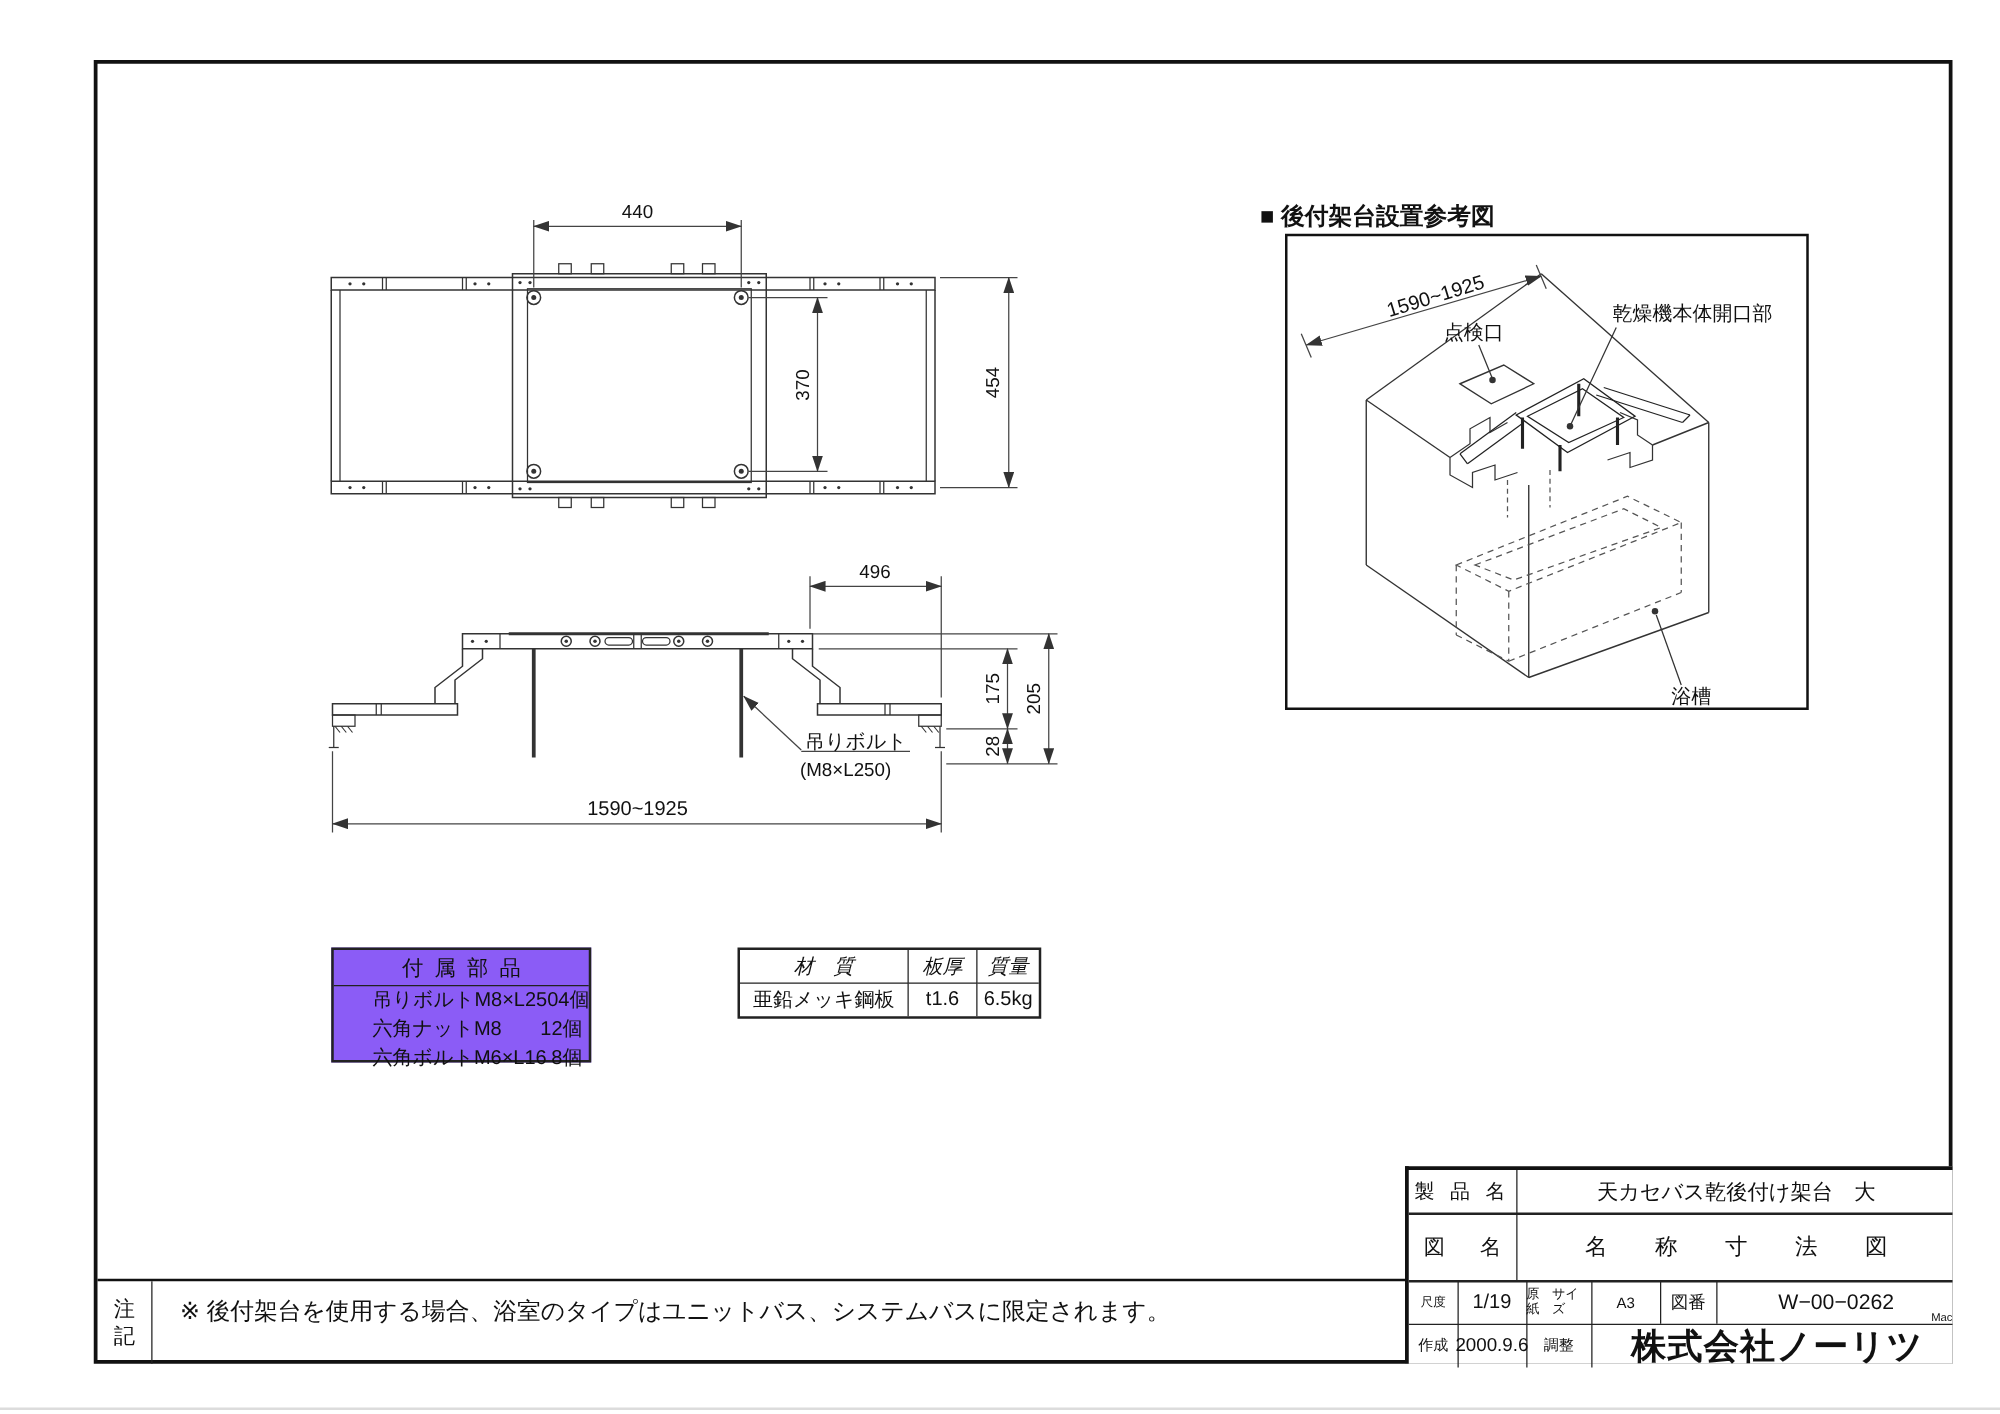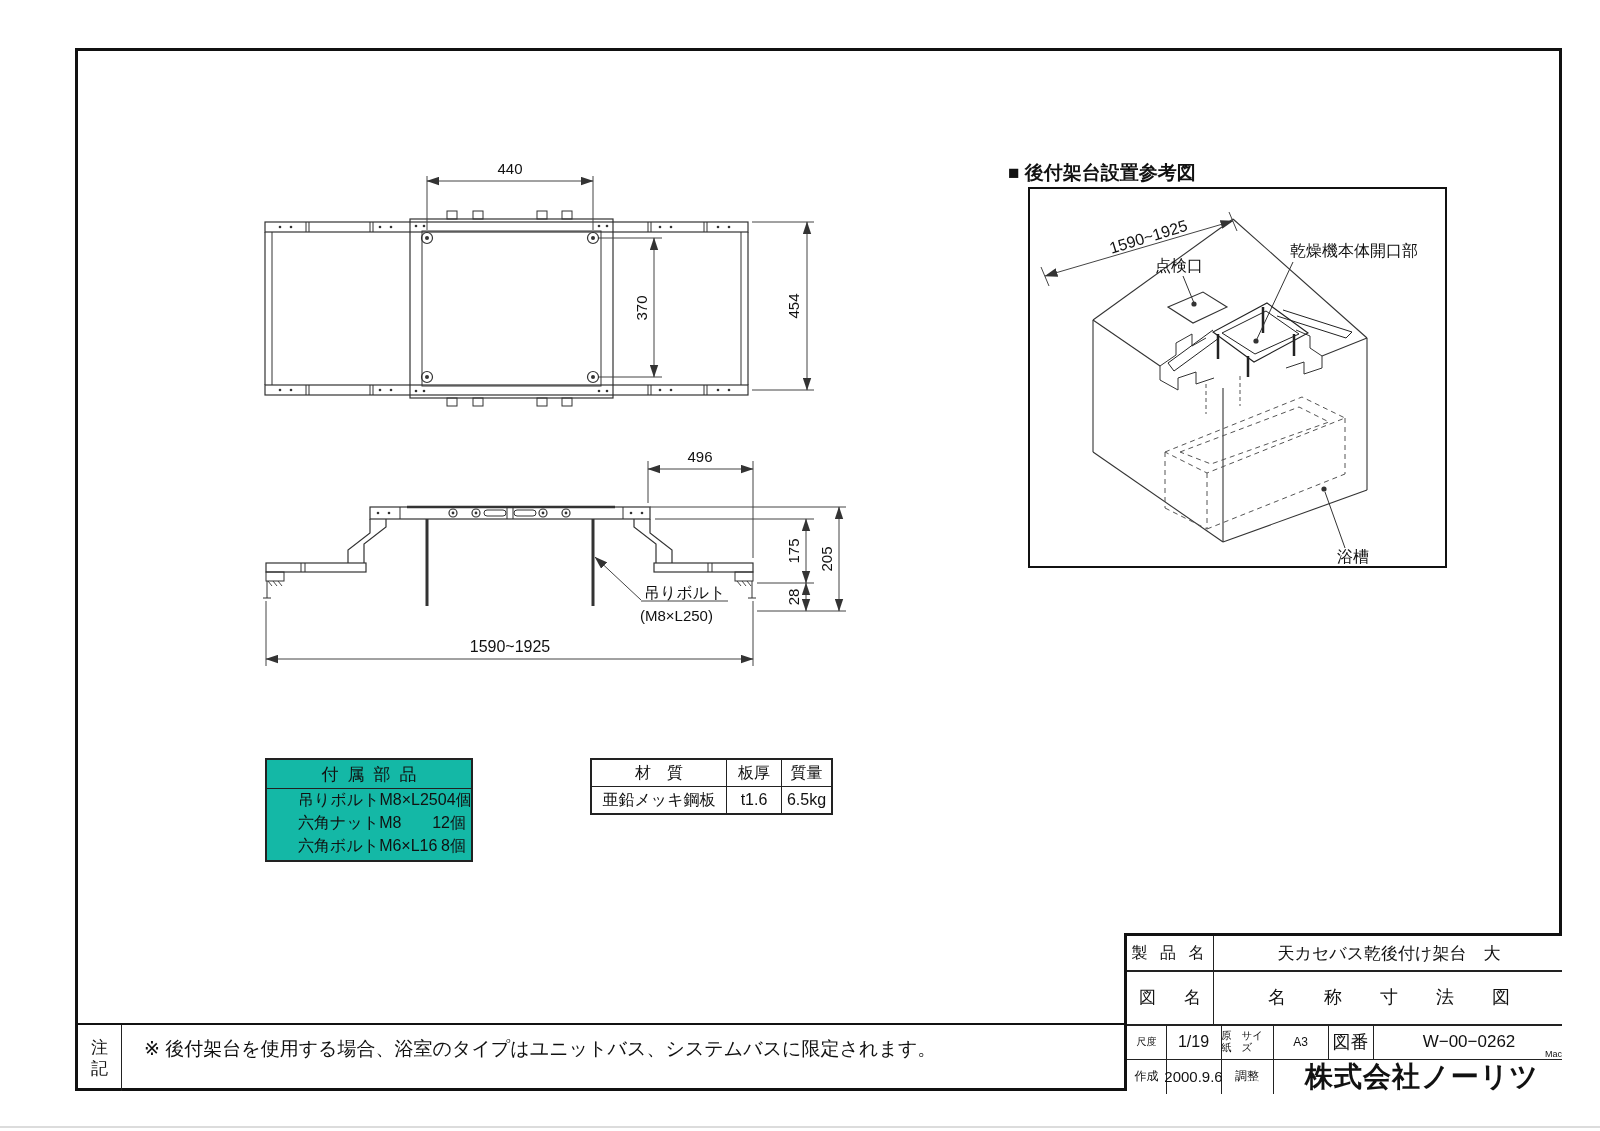--- a/index.html
+++ b/index.html
@@ -8,33 +8,33 @@
   .page { position:relative; width:1600px; height:1131px; background:#ffffff; overflow:hidden; }
   .sheet-border { position:absolute; left:75px; top:48px; width:1487px; height:1043px; border:3px solid #111; }
   .bottom-hairline { position:absolute; left:0; top:1126px; width:1600px; height:2px; background:#dcdcdc; }
   svg text { font-family:"Liberation Sans","DejaVu Sans",sans-serif; fill:#111; }
   .dim { font-size:15px; }
   .dim-lg { font-size:16px; }
   .jl { font-size:16px; }
   .iso-title { font-size:19px; font-weight:600; }
 
   
-  .parts-table { position:absolute; left:265px; top:758px; width:208px; height:104px;
-    border:2px solid #222; background:#14b8a6; }
+  .parts-table { position:absolute; left:265px; top:758px; width:208px; height:92px;
+    border:2px solid #222; background:#8b5cf6; }
   .parts-table .pt-head { height:29px; border-bottom:1.5px solid #222; display:flex;
     align-items:center; justify-content:center; font-size:17px; letter-spacing:9px; text-indent:9px; }
   .parts-table .pt-row { height:23px; display:flex; align-items:center;
     justify-content:space-between; padding:0 5px 0 3px; font-size:16px; white-space:nowrap;margin-left:28px; }
 
   
   .mat-table { position:absolute; left:590px; top:758px; width:243px; height:57px;
     border:2px solid #222; background:#fff; display:grid;
     grid-template-columns:135px 55px 1fr; grid-template-rows:27px 1fr; }
   .mat-table div { display:flex; align-items:center; justify-content:center; font-size:16px; }
-  .mat-table .b { border-bottom:1.5px solid #222; }
+  .mat-table .b { border-bottom:1.5px solid #222;font-style:italic; }
   .mat-table .r { border-right:1.5px solid #222; }
   .mat-table .head-mat { letter-spacing:16px; text-indent:16px; }
 
   
   .note-strip { position:absolute; left:78px; top:1023px; width:1046px; height:68px;
     border-top:2px solid #111; display:flex; }
   .note-label { width:44px; border-right:1.5px solid #222; display:flex; flex-direction:column;
     align-items:center; justify-content:center; font-size:17px; line-height:21px; }
   .note-body { flex:1; padding:11px 0 0 22px; font-size:19px; }
 
@@ -390,21 +390,21 @@
     </div>
     <div class="tb-cell" style="left:86px;top:34px;width:352px;height:54px;font-size:18px;letter-spacing:10px;text-indent:10px;">名　称　寸　法　図</div>
 
     <div class="tb-cell" style="left:0;top:88px;width:39px;height:35px;font-size:10px;">尺度</div>
     <div class="tb-cell" style="left:39px;top:88px;width:55px;height:35px;font-size:16px;">1/19</div>
     <div class="tb-cell two-line" style="left:94px;top:88px;width:52px;height:35px;font-size:10.5px;line-height:11.5px;">
       <span>原紙</span>
       <span>サイズ</span>
     </div>
     <div class="tb-cell" style="left:146px;top:88px;width:55px;height:35px;font-size:12px;">A3</div>
-    <div class="tb-cell" style="left:201px;top:88px;width:45px;height:35px;font-size:18px;">図番</div>
+    <div class="tb-cell" style="left:201px;top:88px;width:45px;height:35px;font-size:14px;">図番</div>
     <div class="tb-cell" style="left:246px;top:88px;width:192px;height:35px;font-size:17px;">
       <span>W−00−0262</span>
       <span class="mac">Mac</span>
     </div>
 
     <div class="tb-cell two-line" style="left:0;top:123px;width:39px;height:35px;">
       <span>作</span>
       <span>成</span>
     </div>
     <div class="tb-cell" style="left:39px;top:123px;width:55px;height:35px;font-size:15px;">2000.9.6</div>

